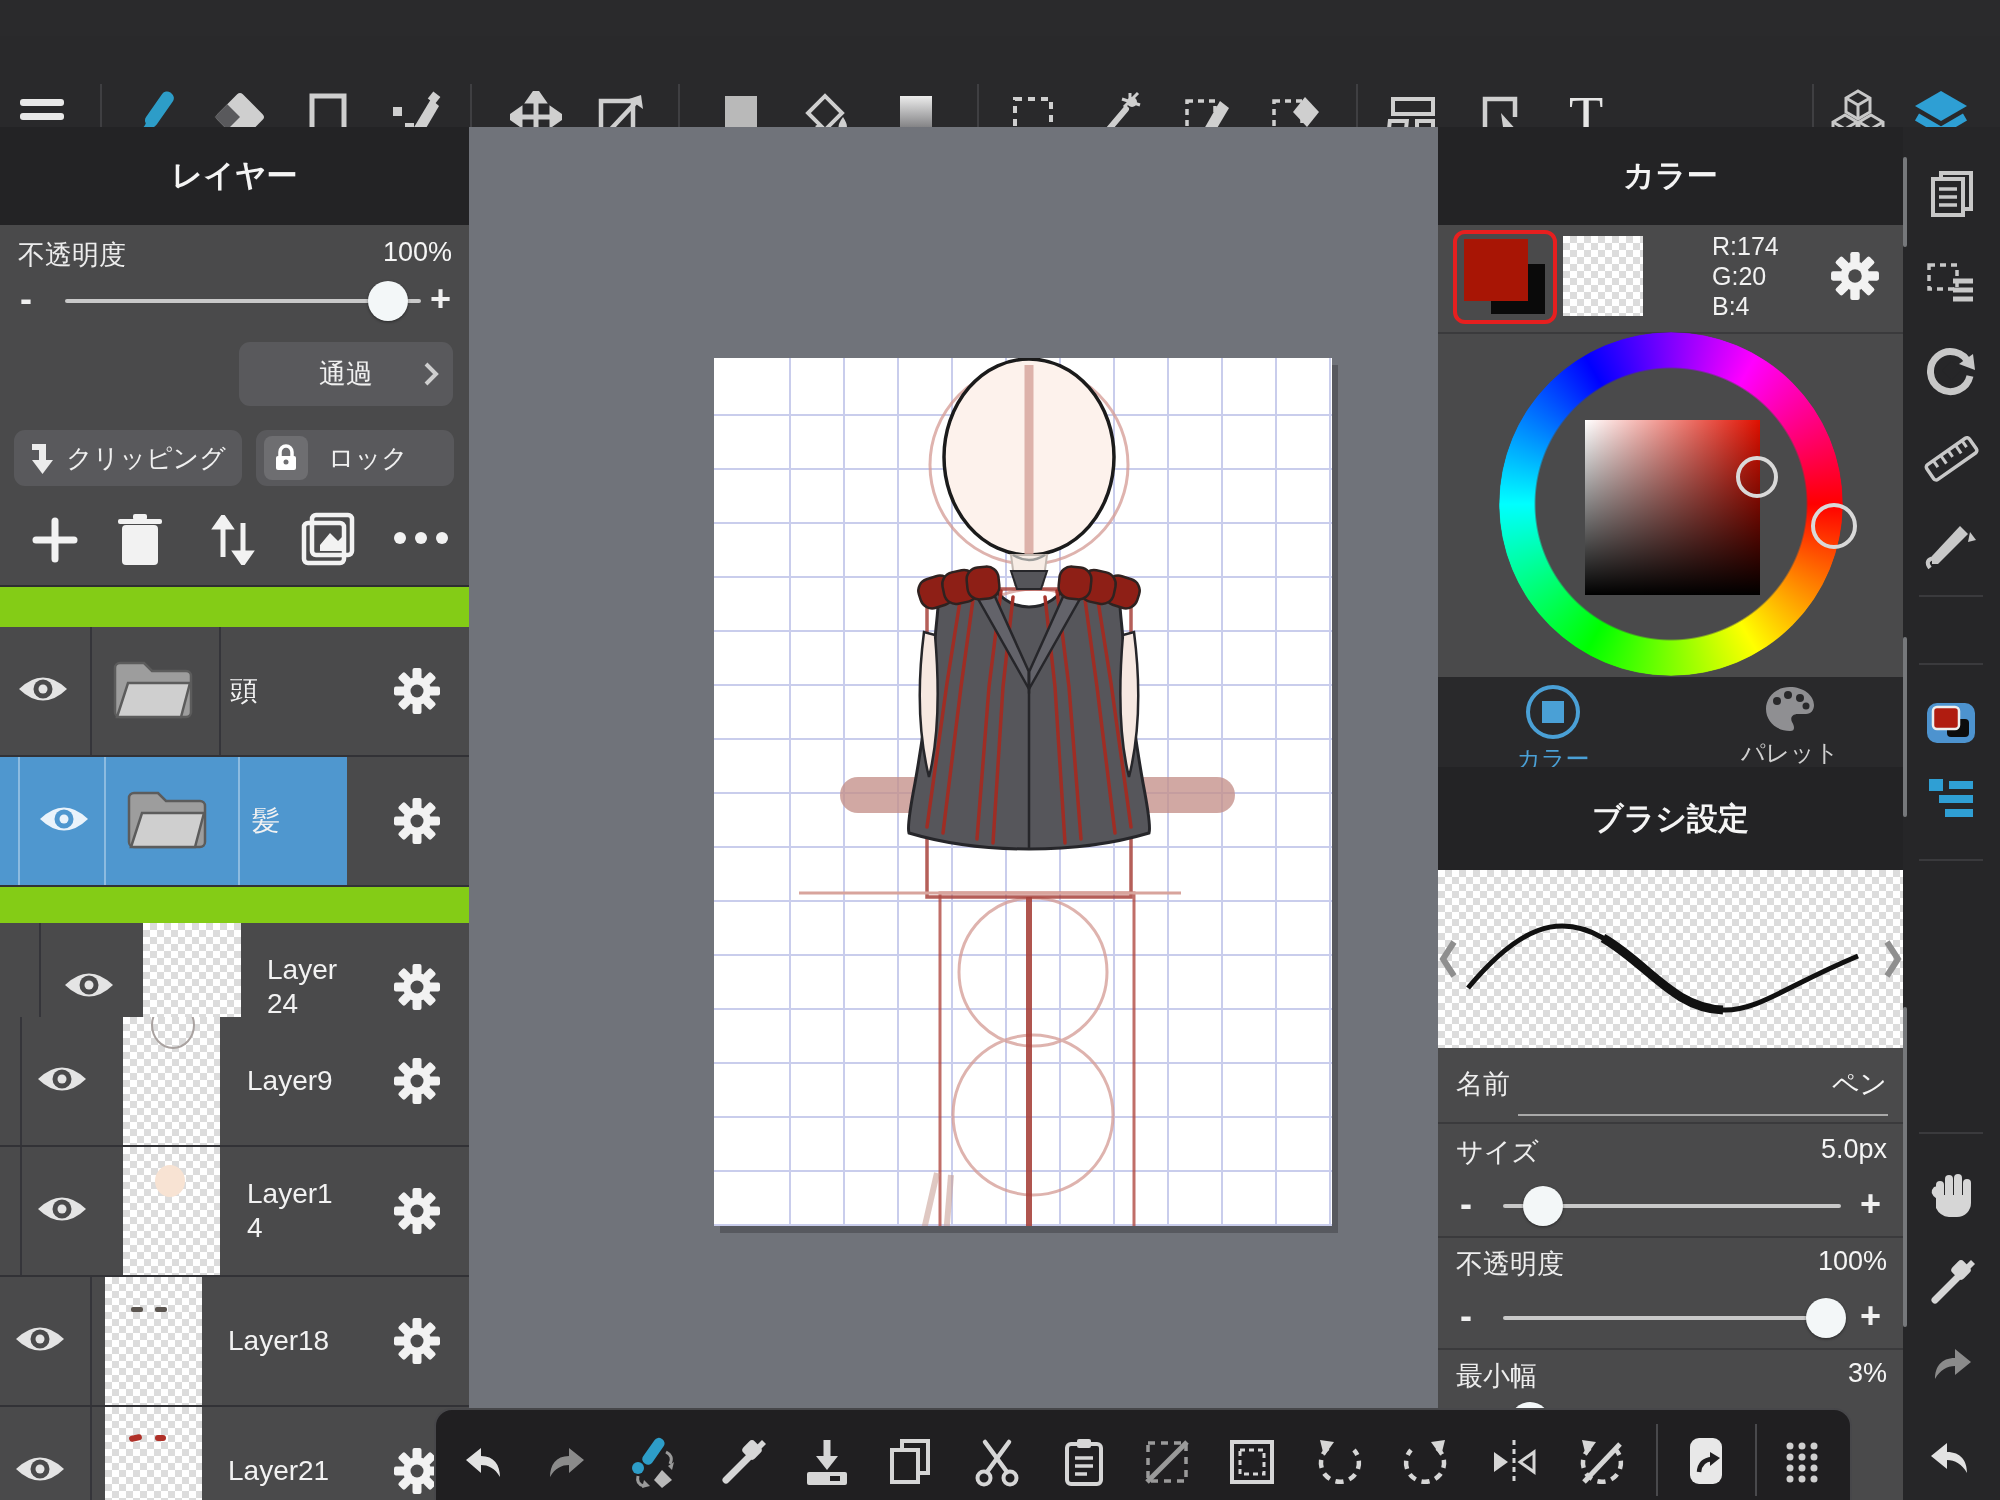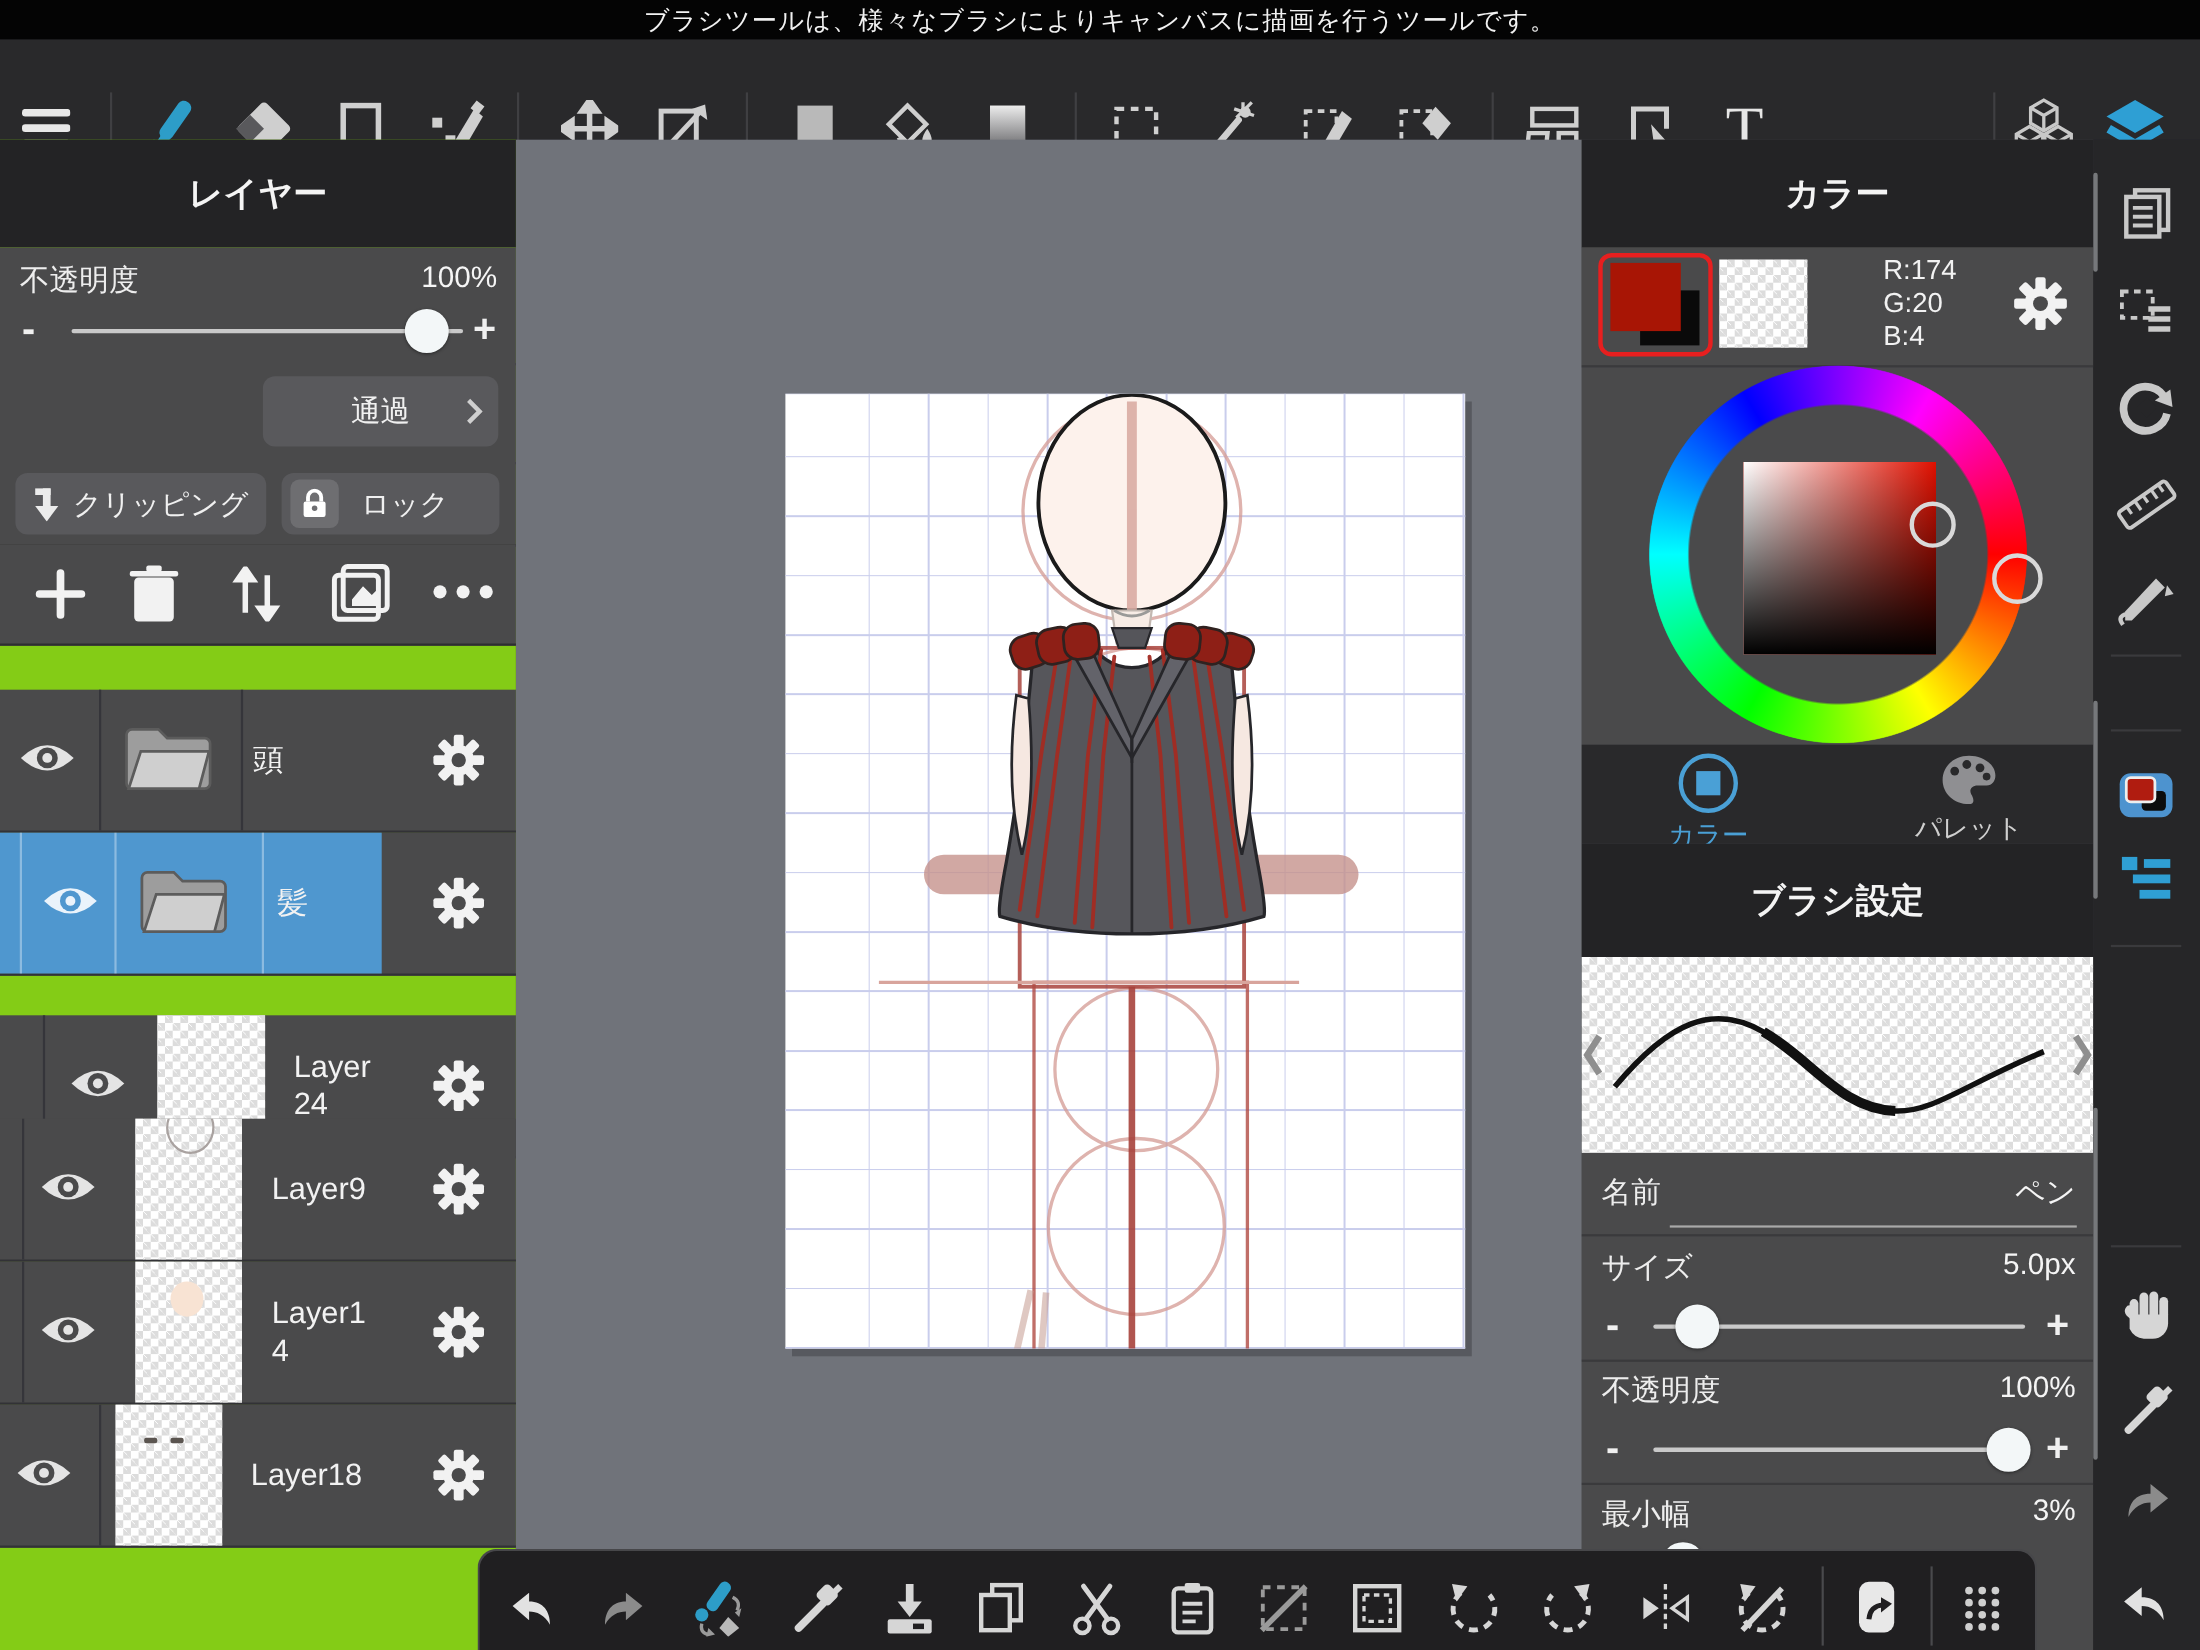--- a/index.html
+++ b/index.html
@@ -91,23 +91,20 @@
     </symbol>
     <symbol id="folder" viewBox="0 0 84 64">
       <path d="M8,6 h24 l8,8 h34 a5,5 0 0 1 5,5 v36 a5,5 0 0 1 -5,5 H8 a5,5 0 0 1 -5,-5 V11 a5,5 0 0 1 5,-5 z" fill="#9d9d9d" stroke="#5c5c5c" stroke-width="2.5"></path>
       <path d="M16,26 h62 l-9,34 H5 z" fill="#cfcfcf" stroke="#5c5c5c" stroke-width="2.5"></path>
     </symbol>
   </defs>
 </svg>
 
 <div id="app">
 
-  <div id="status-bar" class="abs">
-    <span>ブラシツールは、様々なブラシによりキャンバスに描画を行うツールです。</span>
-  </div>
 
   <div id="top-toolbar" class="abs">
     <div class="tt" style="left:14px">
       <svg width="44" height="36">
           <g fill="#e8e8e8">
             <rect y="0" width="44" height="7" rx="3"></rect>
             <rect y="14" width="44" height="7" rx="3"></rect>
             <rect y="28" width="44" height="7" rx="3"></rect>
           </g>
         </svg>
@@ -464,20 +461,34 @@
       <div class="thumb checker" style="left:105px;width:97px;overflow:hidden;">
         <div style="position:absolute;left:26px;top:30px;width:12px;height:5px;background:#5b5550;border-radius:2px;"></div>
         <div style="position:absolute;left:50px;top:30px;width:12px;height:5px;background:#5b5550;border-radius:2px;"></div>
       </div>
       <span class="rowlabel" style="left:228px;top:47px;">Layer18</span>
       <div class="abs" style="left:393px;top:40px;"><svg width="48" height="48">
             <use href="#gear"></use>
           </svg></div>
     </div>
 
+    <div class="row" style="top:1280px;height:93px;border-bottom:none;">
+      <div class="abs" style="left:14px;top:46px;"><svg width="52" height="32">
+            <use href="#eye-dark"></use>
+          </svg></div>
+      <div class="cellsep" style="left:90px;height:93px;"></div>
+      <div class="thumb checker" style="left:105px;width:97px;height:93px;overflow:hidden;">
+        <div style="position:absolute;left:24px;top:28px;width:13px;height:6px;background:#b03028;border-radius:3px;transform:rotate(-12deg);"></div>
+        <div style="position:absolute;left:50px;top:28px;width:11px;height:6px;background:#b03028;border-radius:3px;"></div>
+      </div>
+      <span class="rowlabel" style="left:228px;top:47px;">Layer21</span>
+      <div class="abs" style="left:393px;top:40px;"><svg width="48" height="48">
+            <use href="#gear"></use>
+          </svg></div>
+    </div>
   </div>
 
   <div class="abs" style="left:1438px;top:127px;width:465px;height:1373px;background:#4a4a4b;">
     <div class="abs phdr" style="left:0;top:0;width:465px;height:98px;">
       <span>カラー</span>
     </div>
 
     <div class="abs" style="left:0;top:98px;width:465px;height:107px;background:#4a4a4b;border-bottom:2px solid #3a3a3c;">
       <div class="abs" style="left:15px;top:5px;width:96px;height:86px;border:4px solid #e71f1f;border-radius:12px;">
         <div style="position:absolute;left:34px;top:30px;width:54px;height:50px;background:#0a0a0a;"></div>

